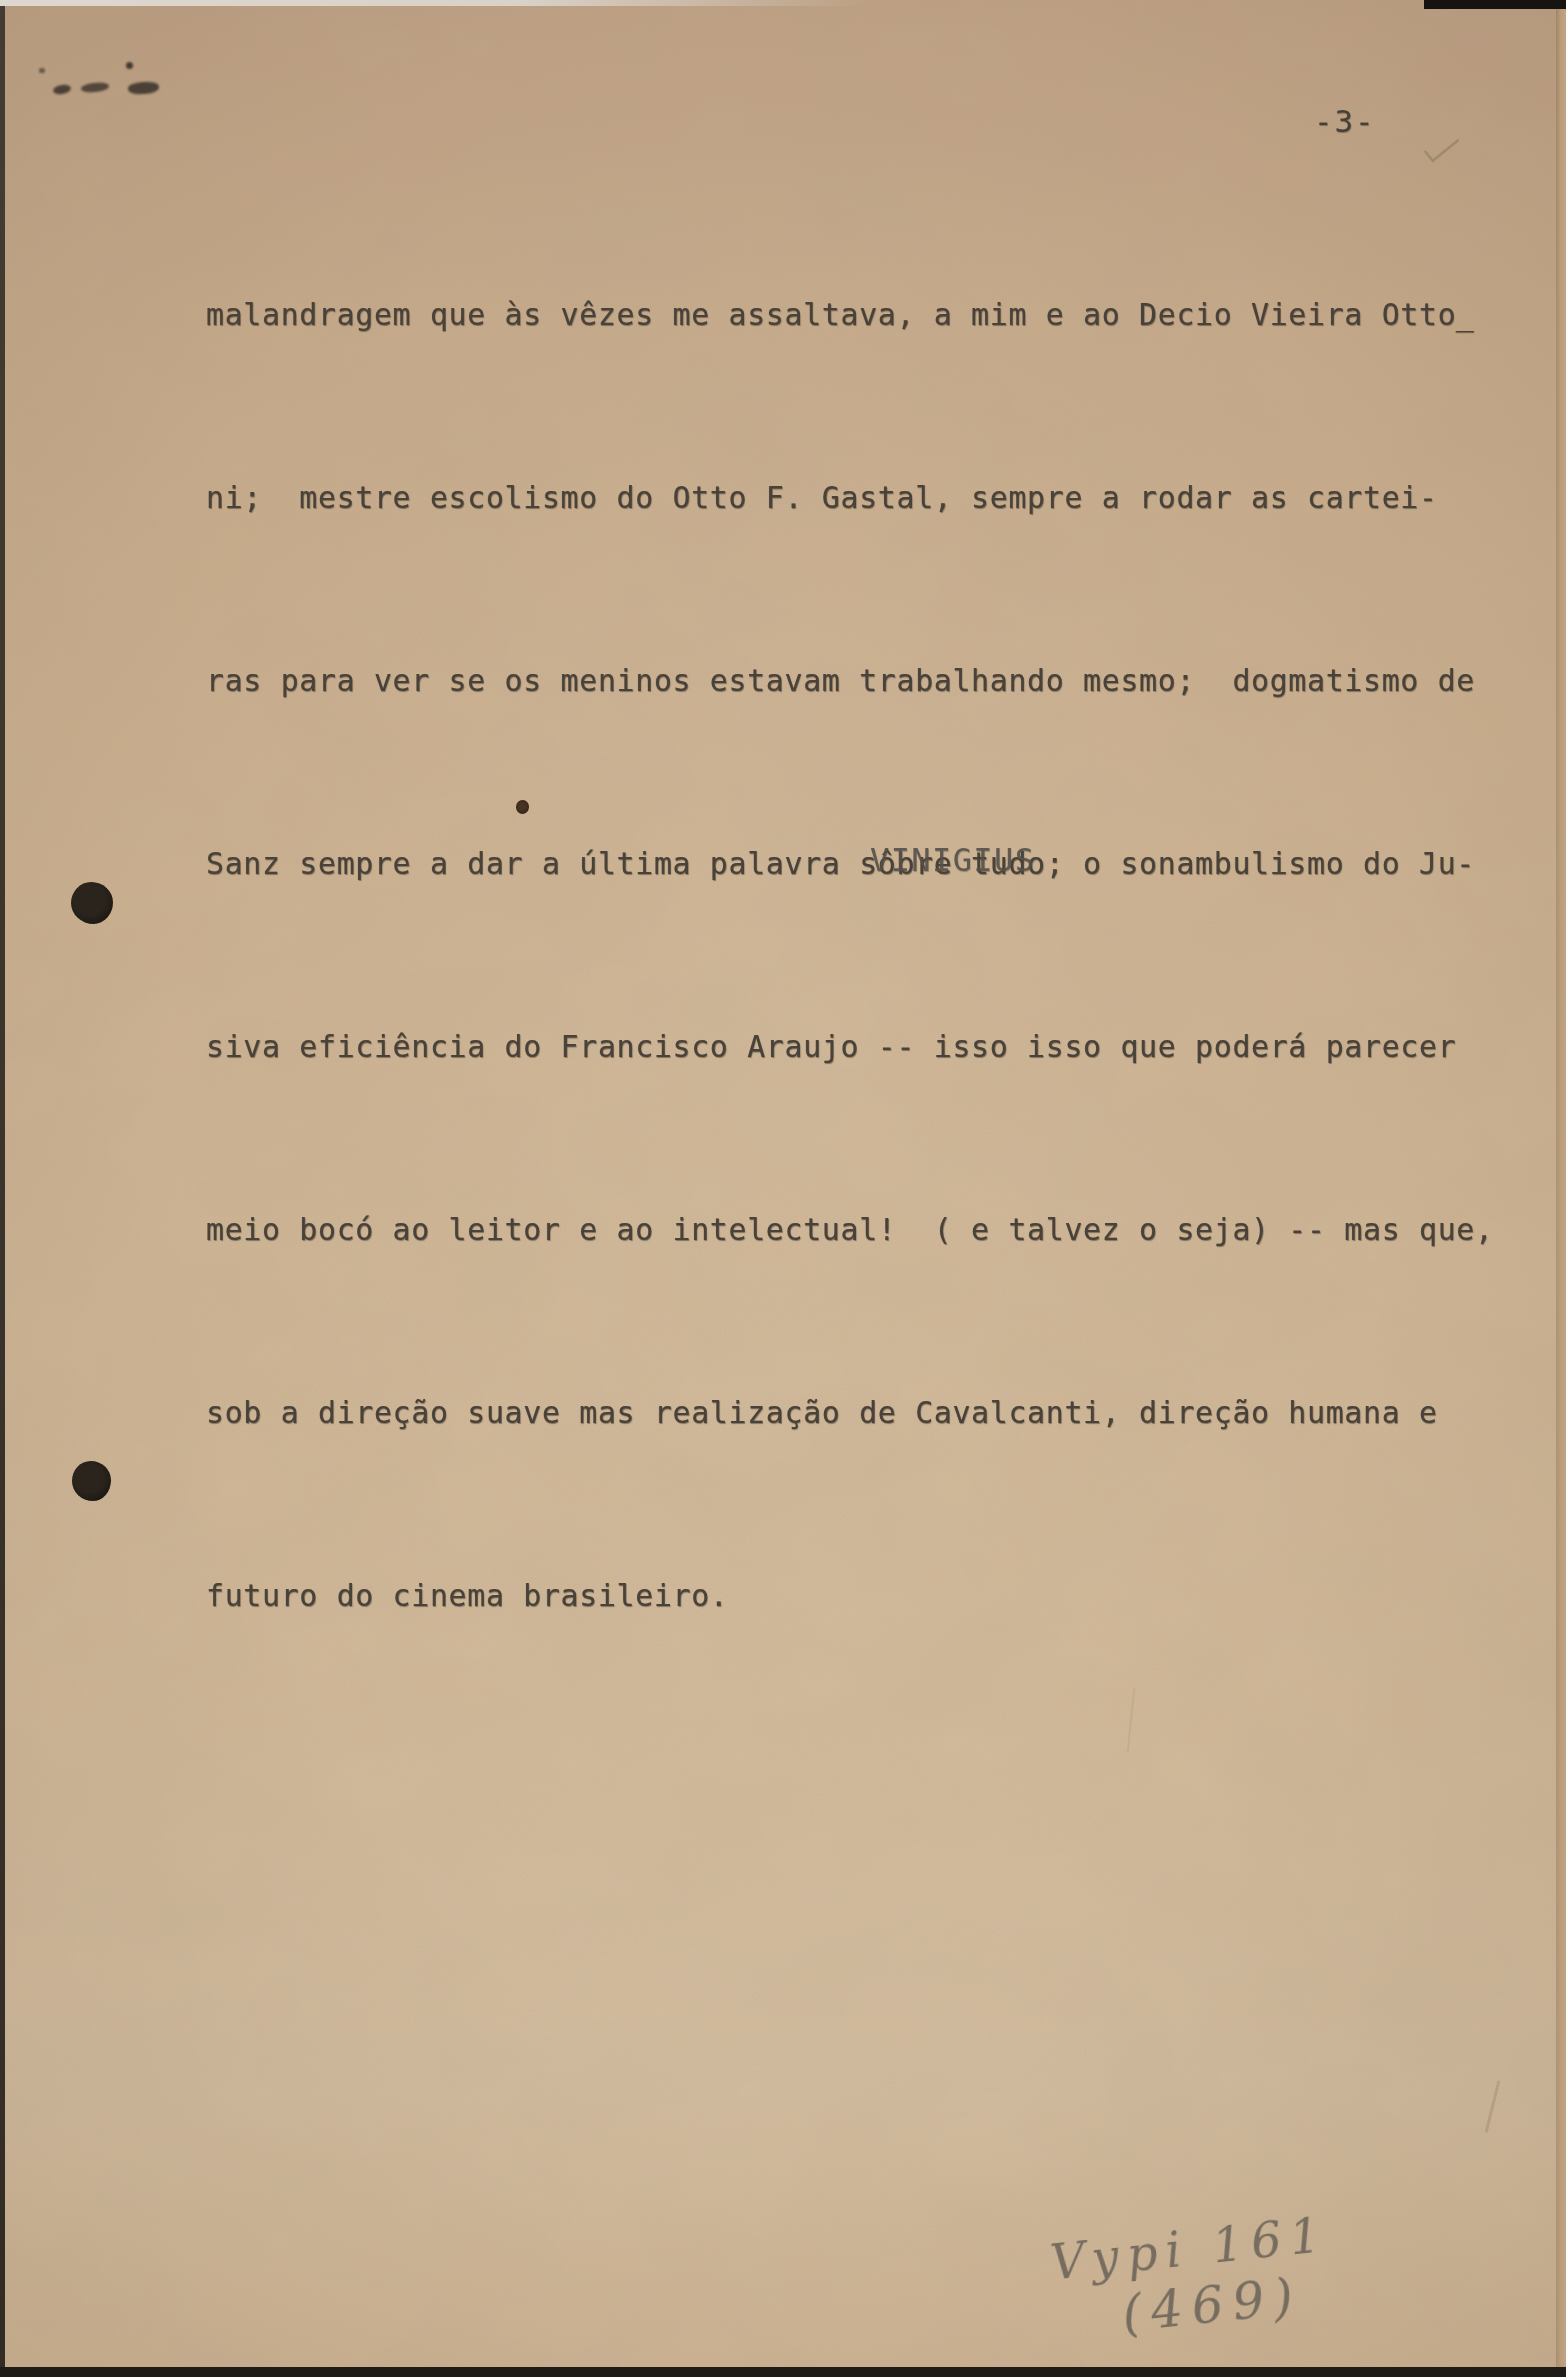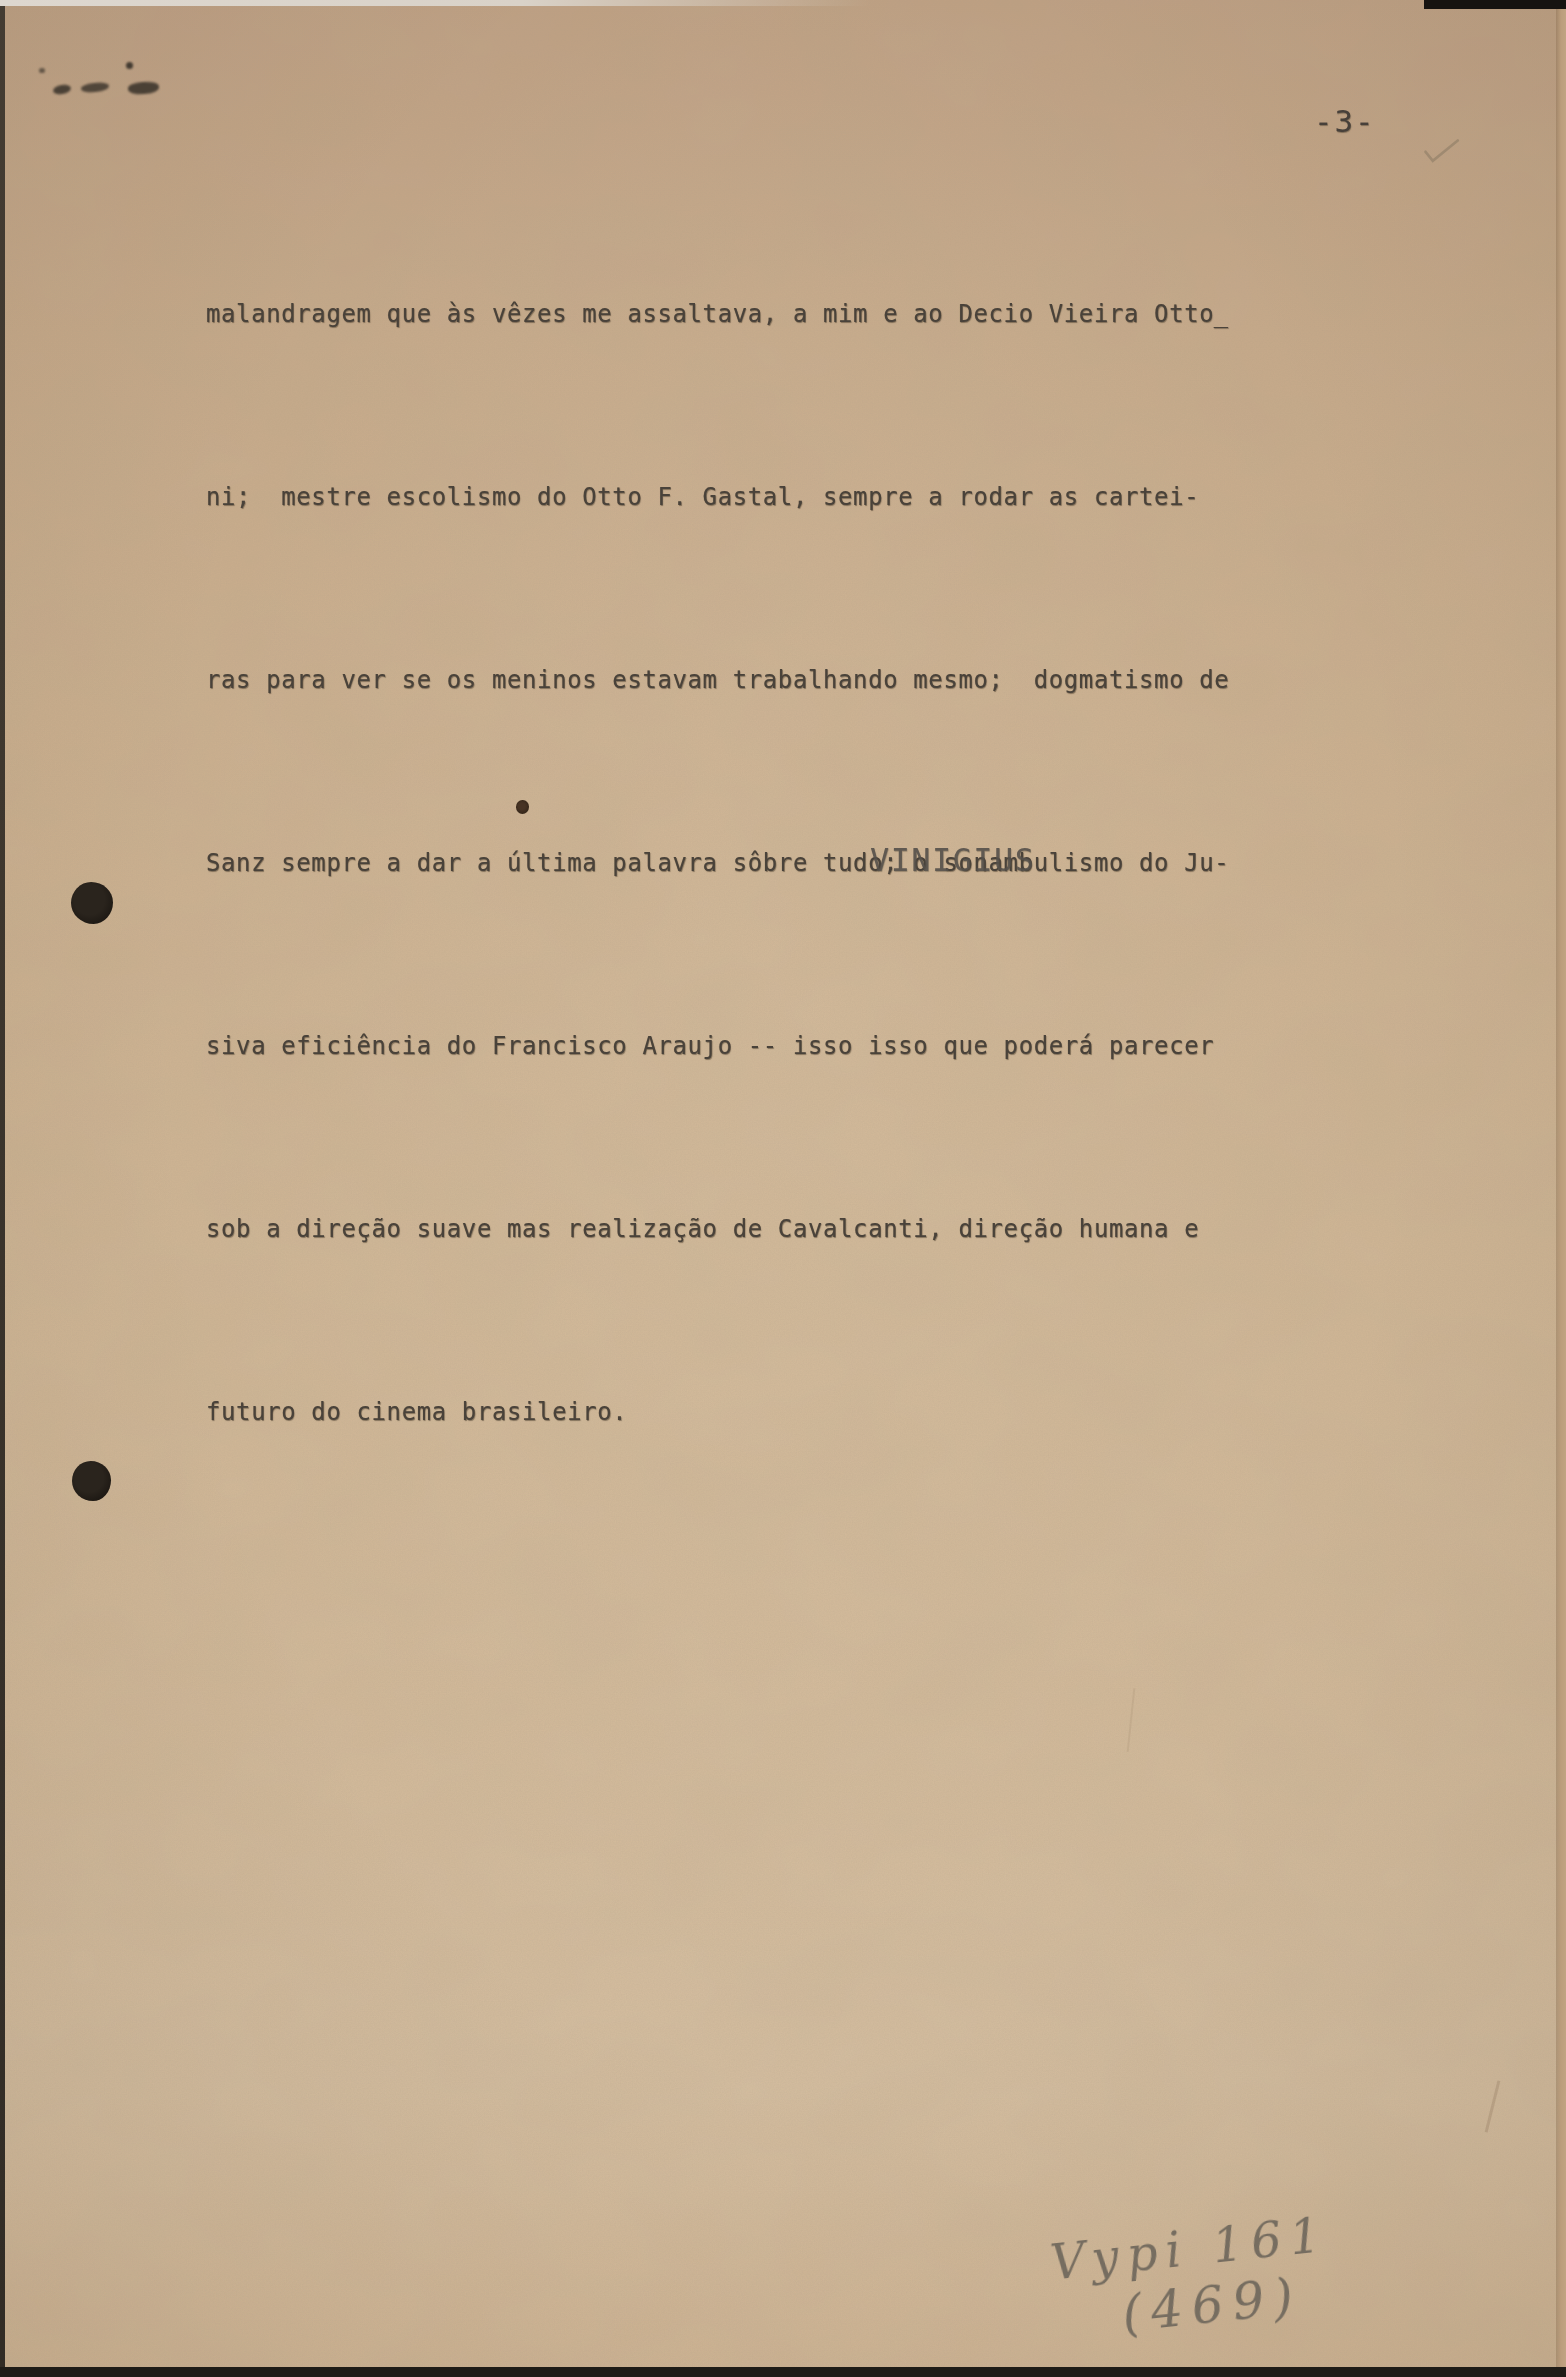--- a/index.html
+++ b/index.html
@@ -37,21 +37,21 @@
     background: #161310;
   }
   .edge-right {
     position: absolute; left: 1556px; top: 7.3px; width: 11px; height: 2363px;
     background: linear-gradient(90deg, rgba(122,95,66,0.35), #bb9d7c 45%, #c2a584);
   }
 
   
   .typed-block {
     position: absolute; left: 206px; top: 162px; width: 1302px;
-    font-size: 24px; line-height: 61px; letter-spacing: 0.6px;
+    font-size: 30px; line-height: 61px; letter-spacing: 0.6px;
     color: #49423a;
     white-space: pre-wrap;
     text-shadow: 0.6px 0.6px 0.9px rgba(74,62,46,0.55), -0.3px -0.2px 0.6px rgba(74,62,46,0.25);
     filter: blur(0.3px);
   }
   .typed-line { height: 61px; }
   .page-number {
     position: absolute; left: 1314px; top: 103px;
     font-size: 31px; letter-spacing: 1.8px; color: #47403a;
     text-shadow: 0.6px 0.6px 0.9px rgba(74,62,46,0.5);
@@ -139,20 +139,21 @@
   <svg class="check-svg" width="40" height="33" viewBox="0 0 44 36">
     <path d="M4 20 L13 29 L38 4" fill="none" stroke="#857660" stroke-width="3" stroke-linecap="round" transform="rotate(6 20 18)"></path>
   </svg>
 
   <div class="typed-block">
     <div class="typed-line">malandragem que às vêzes me assaltava, a mim e ao Decio Vieira Otto̲</div>
     <div class="typed-line">ni;  mestre escolismo do Otto F. Gastal, sempre a rodar as cartei-</div>
     <div class="typed-line">ras para ver se os meninos estavam trabalhando mesmo;  dogmatismo de</div>
     <div class="typed-line">Sanz sempre a dar a última palavra sôbre tudo; o sonambulismo do Ju-</div>
     <div class="typed-line">siva eficiência do Francisco Araujo -- isso isso que poderá parecer</div>
+    <div class="typed-line">meio bocó ao leitor e ao intelectual!  ( e talvez o seja) -- mas que,</div>
     <div class="typed-line">sob a direção suave mas realização de Cavalcanti, direção humana e</div>
     <div class="typed-line">futuro do cinema brasileiro.</div>
   </div>
 
   <div class="ink-dot"></div>
 
   <div class="signature">VINIGIUS</div>
 
   <div class="punch-hole hole-1"></div>
   <div class="punch-hole hole-2"></div>

